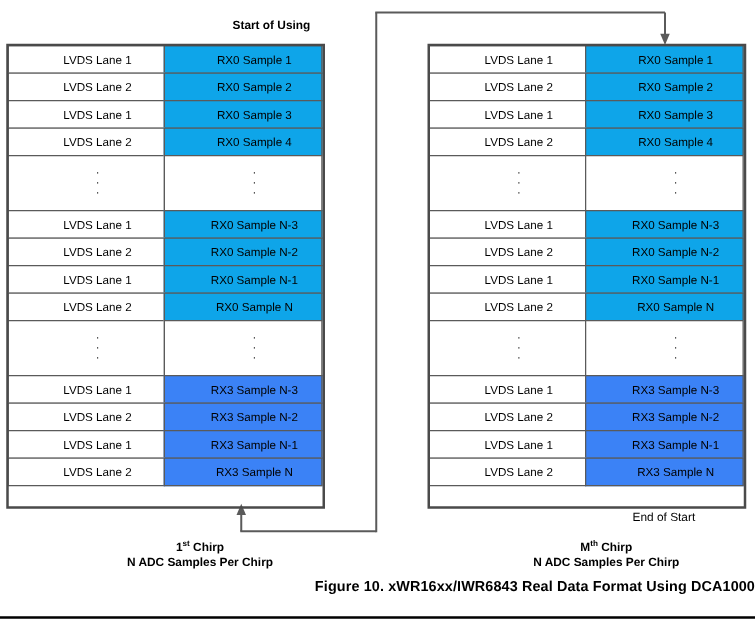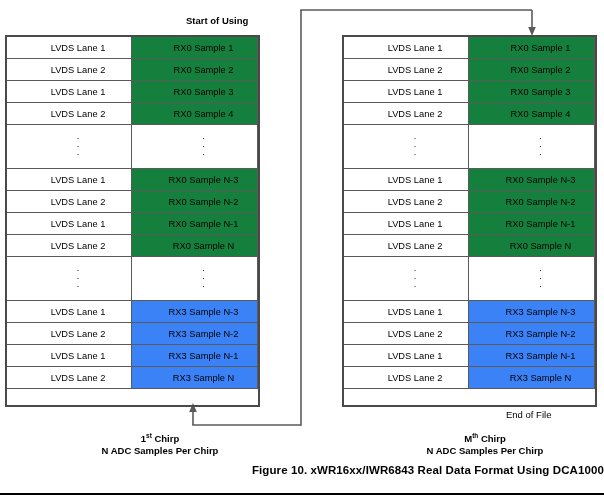--- a/index.html
+++ b/index.html
@@ -49,21 +49,21 @@
     display:flex;align-items:center;justify-content:center;
     background:#ffffff;
     height:23px;
     padding-left:18px;
   }
   .tbl .cell.lane{width:126px;}
   .tbl .cell.samp{width:127px;}
   .tbl .row + .row .cell{margin-top:-1px;}
   .tbl .cell.samp + .cell, .tbl .cell + .cell{margin-left:-1px;}
 
-  .cell.rx0{background:#15803d;}
+  .cell.rx0{background:#0ea5e9;}
   .cell.rx3{background:#3b82f6;}
 
   
   .row.ell .cell{height:45px;align-items:center;}
   .dots{display:flex;flex-direction:column;align-items:center;justify-content:center;line-height:7px;}
   .dots span{display:block;font-size:9px;height:8px;color:#000;}
 
   
   .frame{
     position:absolute;
@@ -255,21 +255,21 @@
         <div class="cell lane">LVDS Lane 1</div>
         <div class="cell samp rx3">RX3 Sample N-1</div>
       </div>
       <div class="row">
         <div class="cell lane">LVDS Lane 2</div>
         <div class="cell samp rx3">RX3 Sample N</div>
       </div>
     </div>
   <div class="frame" id="right-frame" style="left:342px;top:35px;width:255px;height:372px;"></div>
 
-  <div class="lbl" id="end-of-file">End of File</div>
+  <div class="lbl" id="end-of-file">End of Start</div>
 
   <div class="chirp-cap" id="chirp-left">
     <div><span>1</span><sup>st</sup><span> Chirp</span></div>
     <div>N ADC Samples Per Chirp</div>
   </div>
 
   <div class="chirp-cap" id="chirp-right">
     <div><span>M</span><sup>th</sup><span> Chirp</span></div>
     <div>N ADC Samples Per Chirp</div>
   </div>

